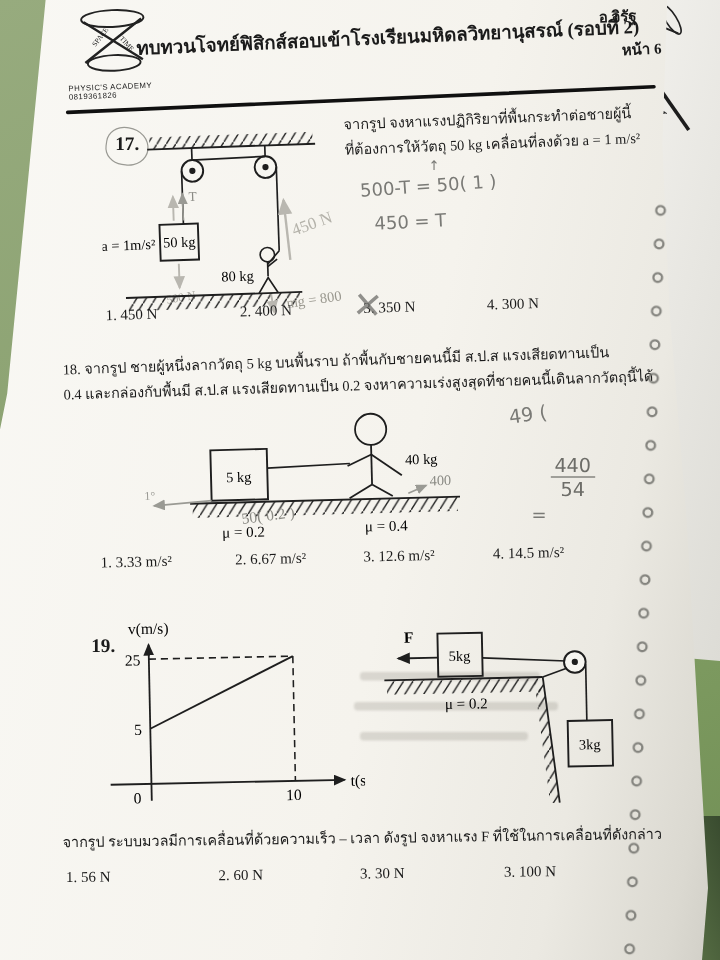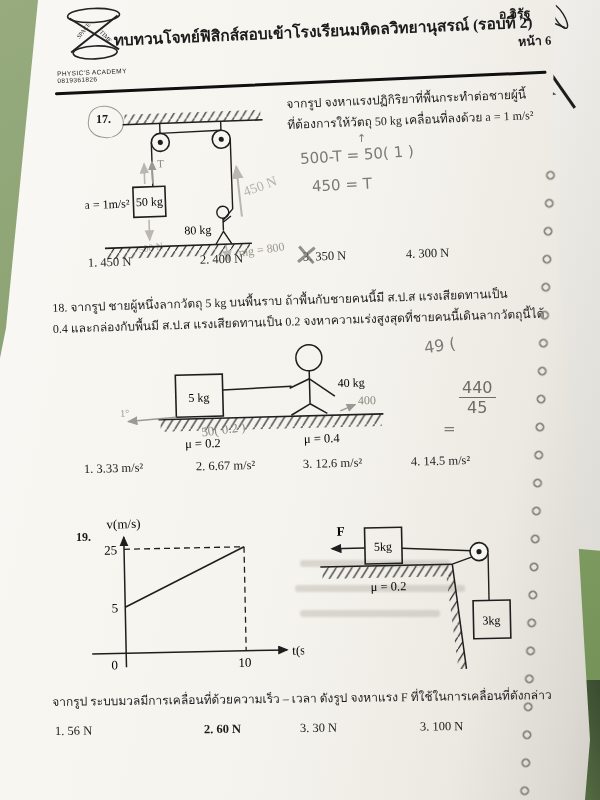--- a/index.html
+++ b/index.html
@@ -42,21 +42,21 @@
   #page-no{position:absolute;left:520px;top:52px;font-size:12.5px;font-weight:bold;}
   #rule{position:absolute;left:55px;top:92px;width:492px;height:3.2px;background:#101010;border-radius:2px;}
   #logo{position:absolute;left:58px;top:8px;}
   .logo-caption{display:block;font-size:6.5px;letter-spacing:.4px;color:#222;font-family:"Liberation Sans",sans-serif;}
   
   .stmt{font-size:12px;line-height:21px;white-space:nowrap;}
   .choices{position:absolute;left:0;width:600px;height:20px;}
   .choice{position:absolute;font-size:12.5px;white-space:nowrap;}
   .hw{color:#7a7a76;font-family:"DejaVu Sans",sans-serif;}
   svg text{font-family:"Liberation Serif",serif;}
-  .qnum{font-size:12px;font-weight:bold;text-align:center;}
+  .qnum{font-size:16px;font-weight:bold;text-align:center;}
   #q17-circle{position:absolute;left:88px;top:106px;width:34px;height:30px;border:1.3px solid #9a9a94;border-radius:50% 60% 55% 50%;transform:rotate(8deg);}
   .hw-frac{position:absolute;text-align:center;color:#6d6d68;font-family:"DejaVu Sans",sans-serif;font-size:16px;line-height:19px;margin-left:28px;}
   .hw-frac .num{display:block;border-bottom:1.6px solid #6d6d68;padding:0 3px;}
   .cross{position:absolute;font-size:30px;color:rgba(110,110,105,.75);font-family:"DejaVu Sans",sans-serif;transform:rotate(6deg);}
 </style>
 </head>
 <body>
 
 <div id="photo">
 
@@ -207,21 +207,21 @@
       <line x1="58" y1="72" x2="10" y2="75" stroke="#9a9a94" stroke-width="1.5" marker-end="url(#arrG)"></line>
       <text x="2" y="70" font-size="10" fill="#9a9a94" font-family="DejaVu Sans">1°</text>
       <text x="83" y="92" font-size="13" fill="#8a8a84" font-family="DejaVu Sans" transform="rotate(-6 83 92)">50( 0.2 )</text>
       <line x1="222" y1="70" x2="237" y2="64" stroke="#9a9a94" stroke-width="1.4" marker-end="url(#arrG)"></line>
       <text x="240" y="64" font-size="12" fill="#8a8a84" font-family="DejaVu Sans">400</text>
     </svg>
 
     <div class="abs hw" style="left:424px;top:336px;font-size:16px;transform:rotate(-8deg);">49 (</div>
     <div class="hw-frac" style="left:431px;top:378px;">
       <span class="num">440</span>
-      <span>45</span>
+      <span>54</span>
     </div>
     <div class="abs hw" style="left:443px;top:420px;font-size:15px;">=</div>
 
     <div class="choices" style="top:462px;transform:rotate(-1.3deg);transform-origin:80px 10px;">
       <span class="choice" style="left:84px;">1. 3.33 m/s²</span>
       <span class="choice" style="left:196px;">2. 6.67 m/s²</span>
       <span class="choice" style="left:303px;">3. 12.6 m/s²</span>
       <span class="choice" style="left:411px;">4. 14.5 m/s²</span>
     </div>
 
@@ -256,21 +256,21 @@
       <line x1="140" y1="47" x2="152" y2="152" stroke="#1e1e1e" stroke-width="1.5"></line>
       <polygon points="140,47 152,152 144,152 133,52" fill="url(#hatch)"></polygon>
       <line x1="176" y1="37" x2="176" y2="84" stroke="#1e1e1e" stroke-width="1.4"></line>
       <rect x="160" y="84" width="37" height="38" fill="none" stroke="#1e1e1e" stroke-width="1.6"></rect>
       <text x="178" y="108" font-size="12" text-anchor="middle">3kg</text>
     </svg>
 
     <div class="abs stmt" style="left:52px;top:692px;transform:rotate(-0.8deg);transform-origin:left top;">จากรูป ระบบมวลมีการเคลื่อนที่ด้วยความเร็ว – เวลา ดังรูป จงหาแรง F ที่ใช้ในการเคลื่อนที่ดังกล่าว</div>
     <div class="choices" style="top:724px;transform:rotate(-0.7deg);transform-origin:60px 10px;">
       <span class="choice" style="left:55px;">1. 56 N</span>
-      <span class="choice" style="left:204px;font-weight:bold;">2. 60 N</span>
+      <span class="choice" style="left:182px;">2. 60 N</span>
       <span class="choice" style="left:300px;">3. 30 N</span>
       <span class="choice" style="left:420px;">3. 100 N</span>
     </div>
 
   </div>
 
   <div id="holes"></div>
 </div>
 
 </body></html>

